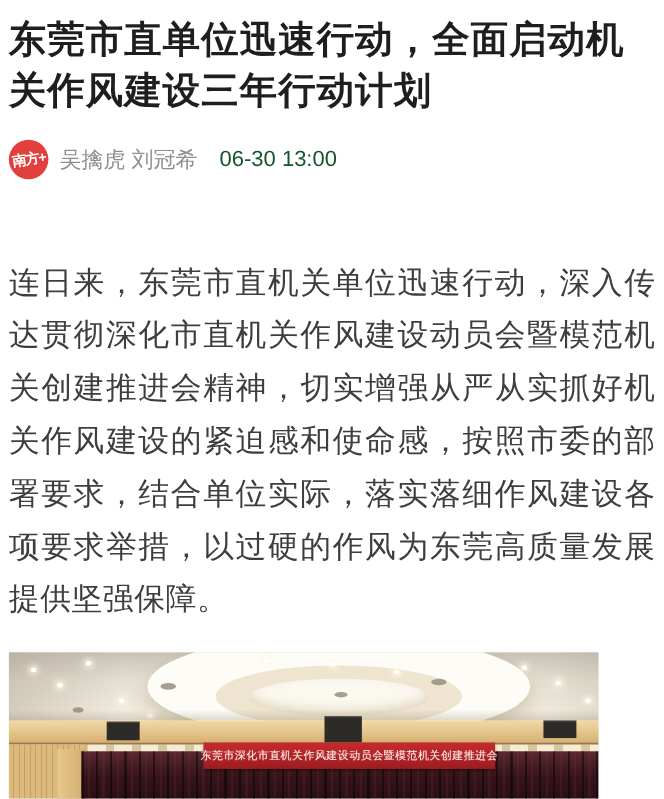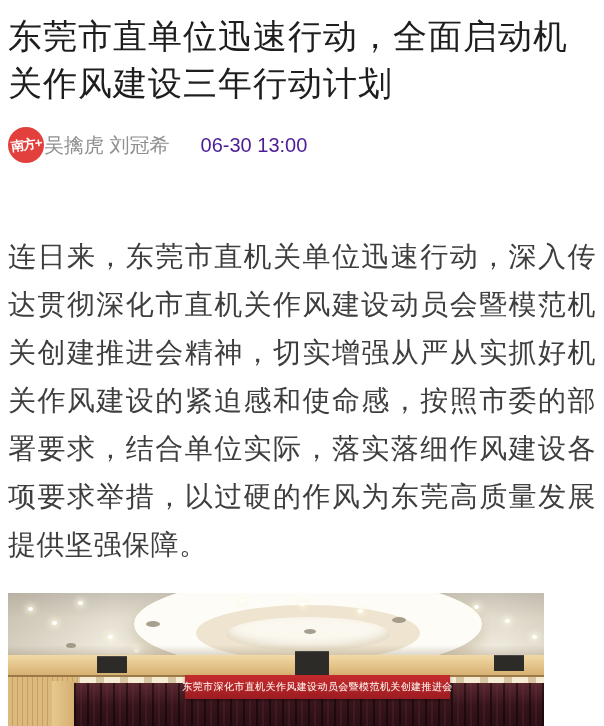--- a/index.html
+++ b/index.html
@@ -5,38 +5,38 @@
   * { margin:0; padding:0; box-sizing:border-box; }
   html,body { width:604px; height:726px; overflow:hidden; background:#ffffff; }
   body { font-family:"Liberation Sans","DejaVu Sans",sans-serif; }
 
   .article { padding:0 8px; }
 
   .title {
     margin-top:13px;
     font-size:34px;
     line-height:47px;
-    font-weight:400;
+    font-weight:700;
     color:#1e1e1e;
     letter-spacing:1px;
   }
 
   .meta { display:flex; align-items:center; margin-top:20px; height:36px; }
   .logo {
     width:36px; height:36px; border-radius:50%;
     background:#e2403c; flex:0 0 36px;
     display:flex; align-items:center; justify-content:center;
   }
   .logo span {
     color:#fff; font-size:13px; font-weight:700;
     letter-spacing:-1px; transform:rotate(-8deg);
     white-space:nowrap;
   }
-  .authors { font-size:20px; color:#8f8f8f; }
-  .time    { margin-left:31px; font-size:20px; color:#4c1d95; }
+  .authors { margin-left:10px; font-size:20px; color:#8f8f8f; }
+  .time    { margin-left:20px; font-size:20px; color:#14532d; }
 
   .body-text {
     margin-top:70px;
     font-size:28px;
     line-height:48px;
     letter-spacing:0.5px;
     color:#3e3e3e;
     text-align:justify;
   }
 

